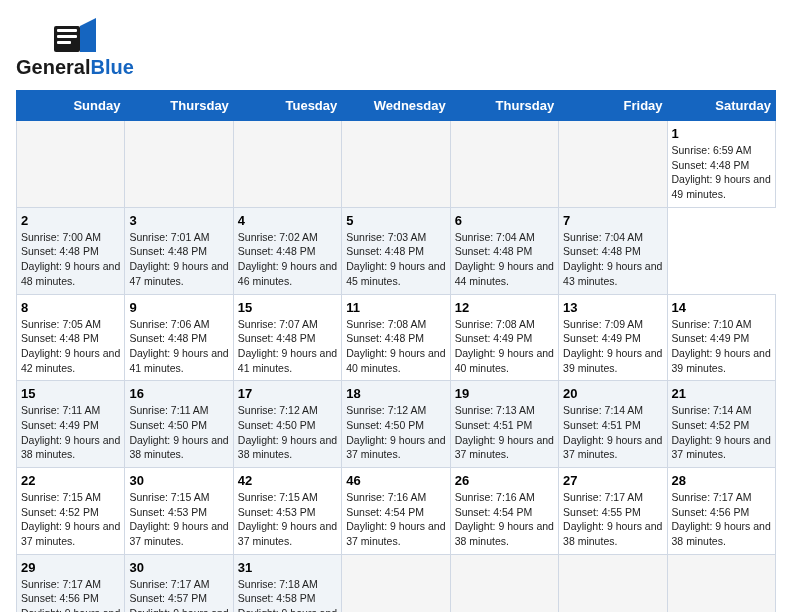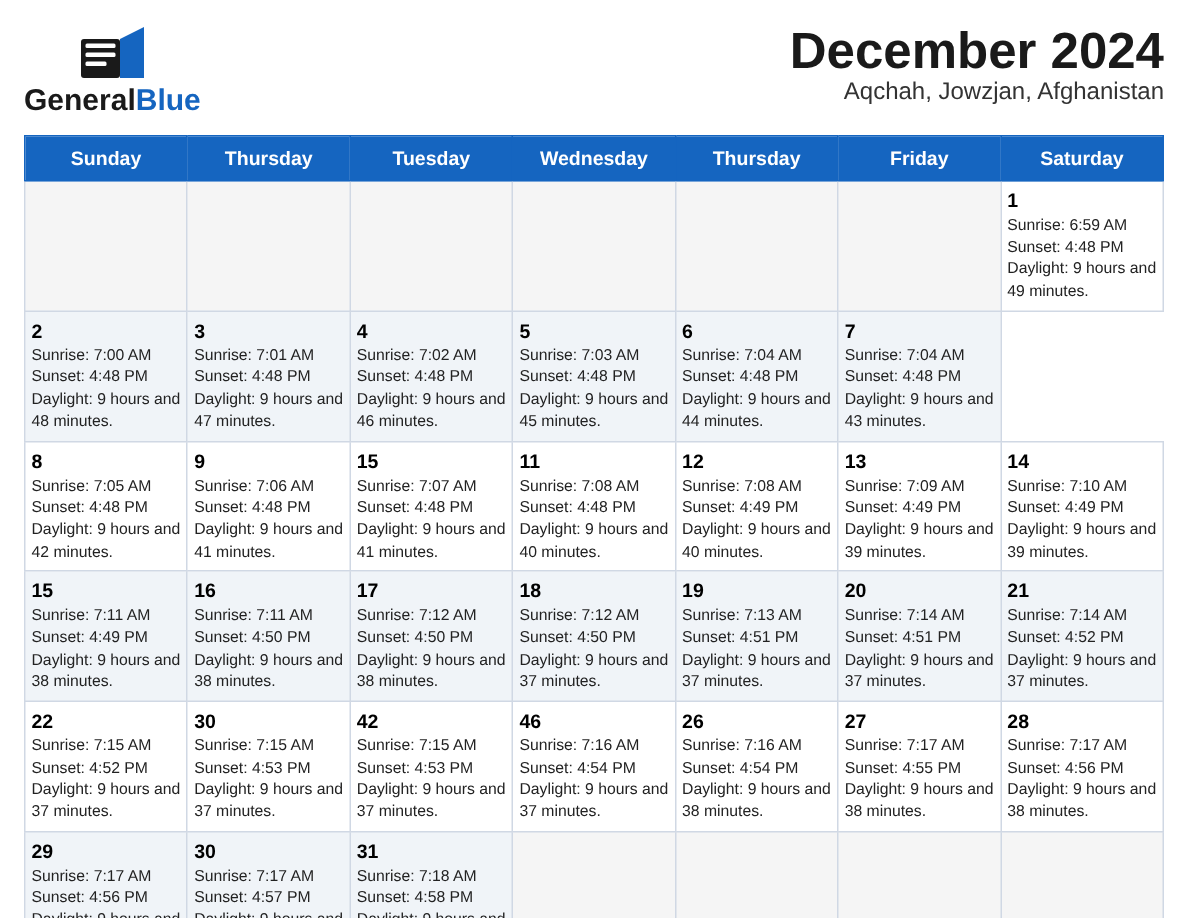--- a/index.html
+++ b/index.html
@@ -45,21 +45,21 @@
       width: 100%;
       border-collapse: collapse;
       font-size: 11px;
     }
     .calendar thead tr {
       background: #1565c0;
       color: #fff;
     }
     .calendar thead th {
       padding: 7px 4px;
-      text-align: center;
+      text-align: right;
       font-size: 13px;
       font-weight: bold;
       border: 1px solid #1565c0;
     }
     .calendar tbody tr {
       vertical-align: top;
     }
     .calendar tbody tr:nth-child(odd) {
       background: #fff;
     }
@@ -101,24 +101,20 @@
         <rect x="3" y="19" width="20" height="3" fill="white" rx="1"></rect>
         <rect x="3" y="25" width="14" height="3" fill="white" rx="1"></rect>
       </svg>
       <div>
         <div style="font-size:20px;font-weight:bold;color:#1a1a1a;line-height:1.1;">
           <span>General</span><span style="color:#1565c0;">Blue</span>
         </div>
       </div>
     </div>
   </div>
-  <div class="title-block">
-    <h1>December 2024</h1>
-    <h2>Aqchah, Jowzjan, Afghanistan</h2>
-  </div>
 </div>
 
 <table class="calendar">
   <thead>
     <tr>
       <th>Sunday</th>
       <th>Thursday</th>
       <th>Tuesday</th>
       <th>Wednesday</th>
       <th>Thursday</th>

